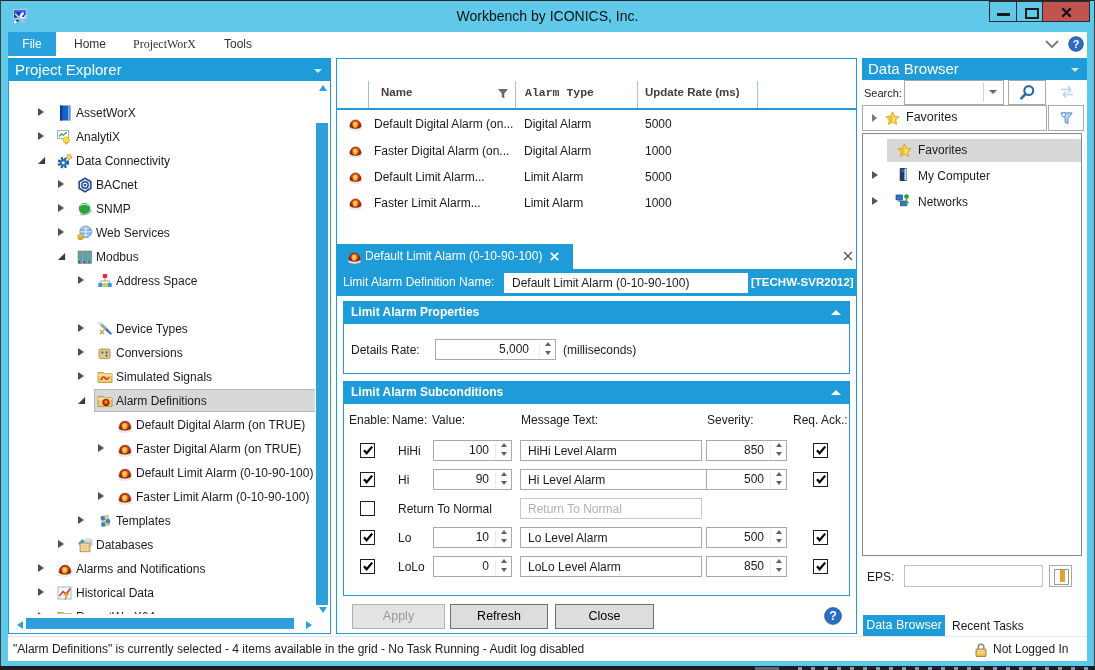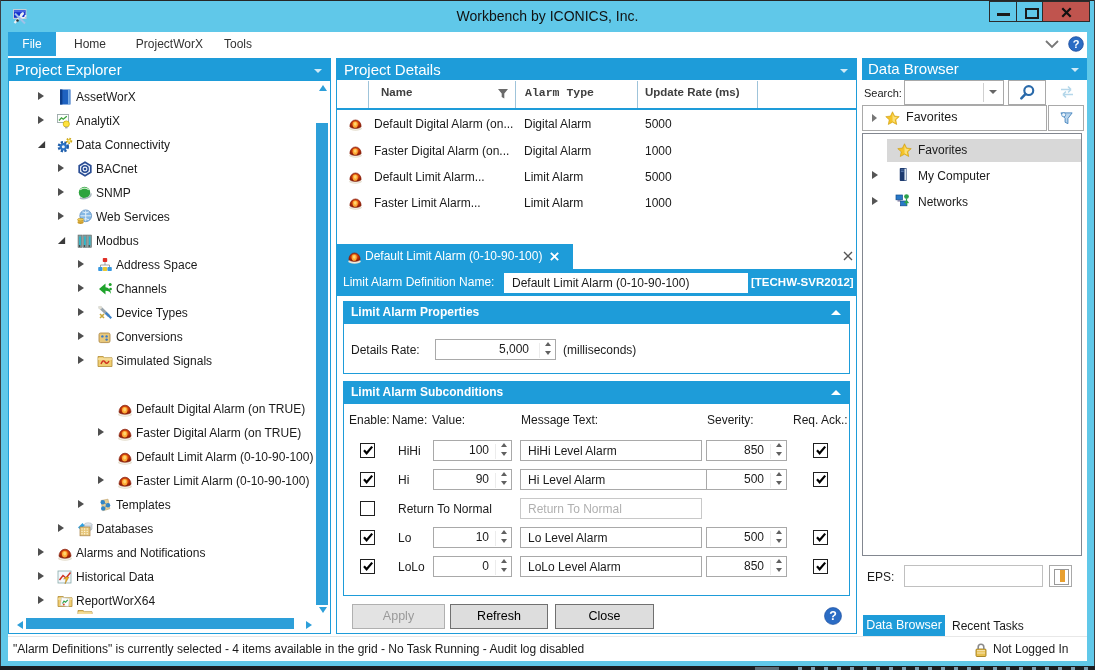--- a/index.html
+++ b/index.html
@@ -13,21 +13,21 @@
   #btnmax{left:1016px;width:27px;}
   #btnclose{left:1042px;width:48px;background:#c0544e;}
   #menubar{left:8px;top:32px;width:1079px;height:24px;background:#fff;}
   .menuitem{top:0;height:24px;line-height:24px;font-size:12px;color:#333;}
   #filetab{left:0;width:48px;background:#2aa2dd;color:#fff;text-align:center;}
   .panel-h{height:22px;background:#1e9cd9;color:#fff;font-size:15px;line-height:22px;}
   .phdr-arrow{position:absolute;right:8px;top:9px;width:0;height:0;border-left:5px solid transparent;border-right:5px solid transparent;border-top:5px solid #cfeaf7;}
   
   #lpanel{left:8px;top:58px;width:323px;height:576px;background:#fff;border:1px solid #1e9cd9;box-sizing:border-box;}
   #lhdr{left:0;top:0;width:321px;}
-  #ltree{left:0;top:22px;width:314px;height:533px;overflow:hidden;}
+  #ltree{left:0;top:38px;width:314px;height:533px;overflow:hidden;}
   .trow{position:absolute;height:24px;line-height:24px;font-size:12px;color:#1a1a1a;white-space:nowrap;}
   .arrow-c{position:absolute;top:7px;width:0;height:0;border-top:4.5px solid transparent;border-bottom:4.5px solid transparent;border-left:6px solid #4f4f4f;}
   .arrow-e{position:absolute;top:7px;width:9px;height:9px;}
   .ticon{position:absolute;top:4px;width:16px;height:16px;}
   .tlabel{position:absolute;top:0;}
   
   .sb-track{background:#fff;}
   .sb-thumb{background:#2d9fd9;}
   
   #mpanel{left:336px;top:58px;width:521px;height:576px;background:#fff;border:1px solid #1e9cd9;box-sizing:border-box;}
@@ -235,21 +235,21 @@
       <div style="position:absolute;left:8px;top:6px;width:10px;height:7px;border:2px solid #1b1b1b"></div>
     </div>
   <div id="btnclose" class="abs winbtn">
       <svg style="position:absolute;left:18px;top:5px" width="11" height="11" viewBox="0 0 13 13">
         <path d="M1.5 1.5 L11.5 11.5 M11.5 1.5 L1.5 11.5" stroke="#111" stroke-width="2.6"></path>
       </svg>
     </div>
   <div id="menubar" class="abs">
     <div id="filetab" class="abs menuitem">File</div>
     <div class="abs menuitem" style="left:57px;width:50px;text-align:center;">Home</div>
-    <div class="abs menuitem" style="left:111px;width:84px;text-align:right;">ProjectWorX</div>
+    <div class="abs menuitem" style="left:125px;width:84px;text-align:left;font-family:Liberation Serif, serif;">ProjectWorX</div>
     <div class="abs menuitem" style="left:204px;width:52px;text-align:center;">Tools</div>
     <svg class="abs" style="left:1037px;top:8px" width="14" height="9" viewBox="0 0 14 9">
         <path d="M1 1 L7 7 L13 1" stroke="#777" stroke-width="1.8" fill="none"></path>
       </svg>
     <svg class="abs" style="left:1060px;top:4px" width="16" height="16" viewBox="0 0 16 16">
         <circle cx="8" cy="8" r="7.3" fill="#2b6cc4" stroke="#1a4a9a" stroke-width="0.8"></circle>
         <text x="8" y="12" font-size="11" font-weight="bold" fill="#fff" text-anchor="middle" font-family="Liberation Sans">?</text>
       </svg>
   </div>
   <div class="abs" style="left:8px;top:56px;width:1079px;height:580px;background:#fff;"></div>
@@ -309,47 +309,50 @@
           </svg>
           <span class="tlabel" style="left:87px">Modbus</span>
         </div>
     <div class="trow" style="left:0;top:172px;width:306px;">
           <div class="arrow-c" style="left:69px"></div>
           <svg class="ticon" style="left:88px">
             <use href="#i-addr"></use>
           </svg>
           <span class="tlabel" style="left:107px">Address Space</span>
         </div>
-    <div class="trow" style="left:0;top:196px;width:306px;">
-          <div class="arrow-c" style="left:69px"></div>
-          <svg class="ticon" style="left:88px">
-            <use href="#i-channels"></use>
-          </svg>
-          <span class="tlabel" style="left:107px">Channels</span>
-        </div>
     <div class="trow" style="left:0;top:220px;width:306px;">
           <div class="arrow-c" style="left:69px"></div>
           <svg class="ticon" style="left:88px">
             <use href="#i-devtypes"></use>
           </svg>
           <span class="tlabel" style="left:107px">Device Types</span>
         </div>
     <div class="trow" style="left:0;top:244px;width:306px;">
           <div class="arrow-c" style="left:69px"></div>
           <svg class="ticon" style="left:88px">
             <use href="#i-conv"></use>
           </svg>
           <span class="tlabel" style="left:107px">Conversions</span>
         </div>
     <div class="trow" style="left:0;top:268px;width:306px;">
           <div class="arrow-c" style="left:69px"></div>
           <svg class="ticon" style="left:88px">
             <use href="#i-simsig"></use>
           </svg>
           <span class="tlabel" style="left:107px">Simulated Signals</span>
+        </div>
+    <div class="trow" style="left:0;top:292px;width:306px;">
+          <div style="position:absolute;left:85px;top:0px;width:232px;height:23px;background:#d8d8d8;border:1px solid #b5b5b5;box-sizing:border-box;"></div>
+          <svg class="arrow-e" style="left:68px" width="10" height="10" viewBox="0 0 10 10">
+            <path d="M9 1 V9 H1 Z" fill="#3b3b3b"></path>
+          </svg>
+          <svg class="ticon" style="left:88px">
+            <use href="#i-folderalarm"></use>
+          </svg>
+          <span class="tlabel" style="left:107px">Alarm Definitions</span>
         </div>
     <div class="trow" style="left:0;top:316px;width:306px;">
           <svg class="ticon" style="left:108px">
             <use href="#i-orb"></use>
           </svg>
           <span class="tlabel" style="left:127px">Default Digital Alarm (on TRUE)</span>
         </div>
     <div class="trow" style="left:0;top:340px;width:306px;">
           <div class="arrow-c" style="left:89px"></div>
           <svg class="ticon" style="left:108px">
@@ -416,21 +419,20 @@
     <div class="abs" style="left:310px;top:26px;width:0;height:0;border-left:4.5px solid transparent;border-right:4.5px solid transparent;border-bottom:6px solid #2d9fd9;"></div>
     <div class="abs" style="left:310px;top:548px;width:0;height:0;border-left:4.5px solid transparent;border-right:4.5px solid transparent;border-top:6px solid #2d9fd9;"></div>
     <div class="abs sb-thumb" style="left:307px;top:64px;width:12px;height:482px;"></div>
 
     <div class="abs sb-track" style="left:0px;top:555px;width:321px;height:19px;"></div>
     <div class="abs" style="left:8px;top:562px;width:0;height:0;border-top:4.5px solid transparent;border-bottom:4.5px solid transparent;border-right:6px solid #2d9fd9;"></div>
     <div class="abs" style="left:297px;top:562px;width:0;height:0;border-top:4.5px solid transparent;border-bottom:4.5px solid transparent;border-left:6px solid #2d9fd9;"></div>
     <div class="abs sb-thumb" style="left:17px;top:559px;width:268px;height:11px;"></div>
   </div>
   <div id="mpanel" class="abs">
-    <div class="abs panel-h" style="left:0;top:0;width:519px;"><span style="margin-left:7px">Project Details</span><div class="phdr-arrow" style="border-left-width:4px;border-right-width:4px;border-top-width:4px;top:10px;"></div></div>
     <div class="abs" style="left:0;top:21px;width:519px;height:28px;background:#fff;"></div>
     <div class="abs" style="left:31px;top:22px;width:1px;height:28px;background:#9fc4da;"></div>
     <div class="abs" style="left:178px;top:22px;width:1px;height:28px;background:#9fc4da;"></div>
     <div class="abs" style="left:300px;top:22px;width:1px;height:28px;background:#9fc4da;"></div>
     <div class="abs" style="left:420px;top:22px;width:1px;height:28px;background:#9fc4da;"></div>
     <div class="abs" style="left:0;top:49px;width:519px;height:2px;background:#1e9cd9;"></div>
     <div class="abs hseg" style="left:44px;top:27px;font-weight:bold;color:#3f3f3f;font-size:11.5px;">Name</div>
     <svg class="abs" style="left:160px;top:29px" width="12" height="12" viewBox="0 0 12 12">
         <path d="M1 1 H11 L7.3 5.5 V10.5 L4.7 9 V5.5 Z" fill="#6a6a6a"></path>
       </svg>

